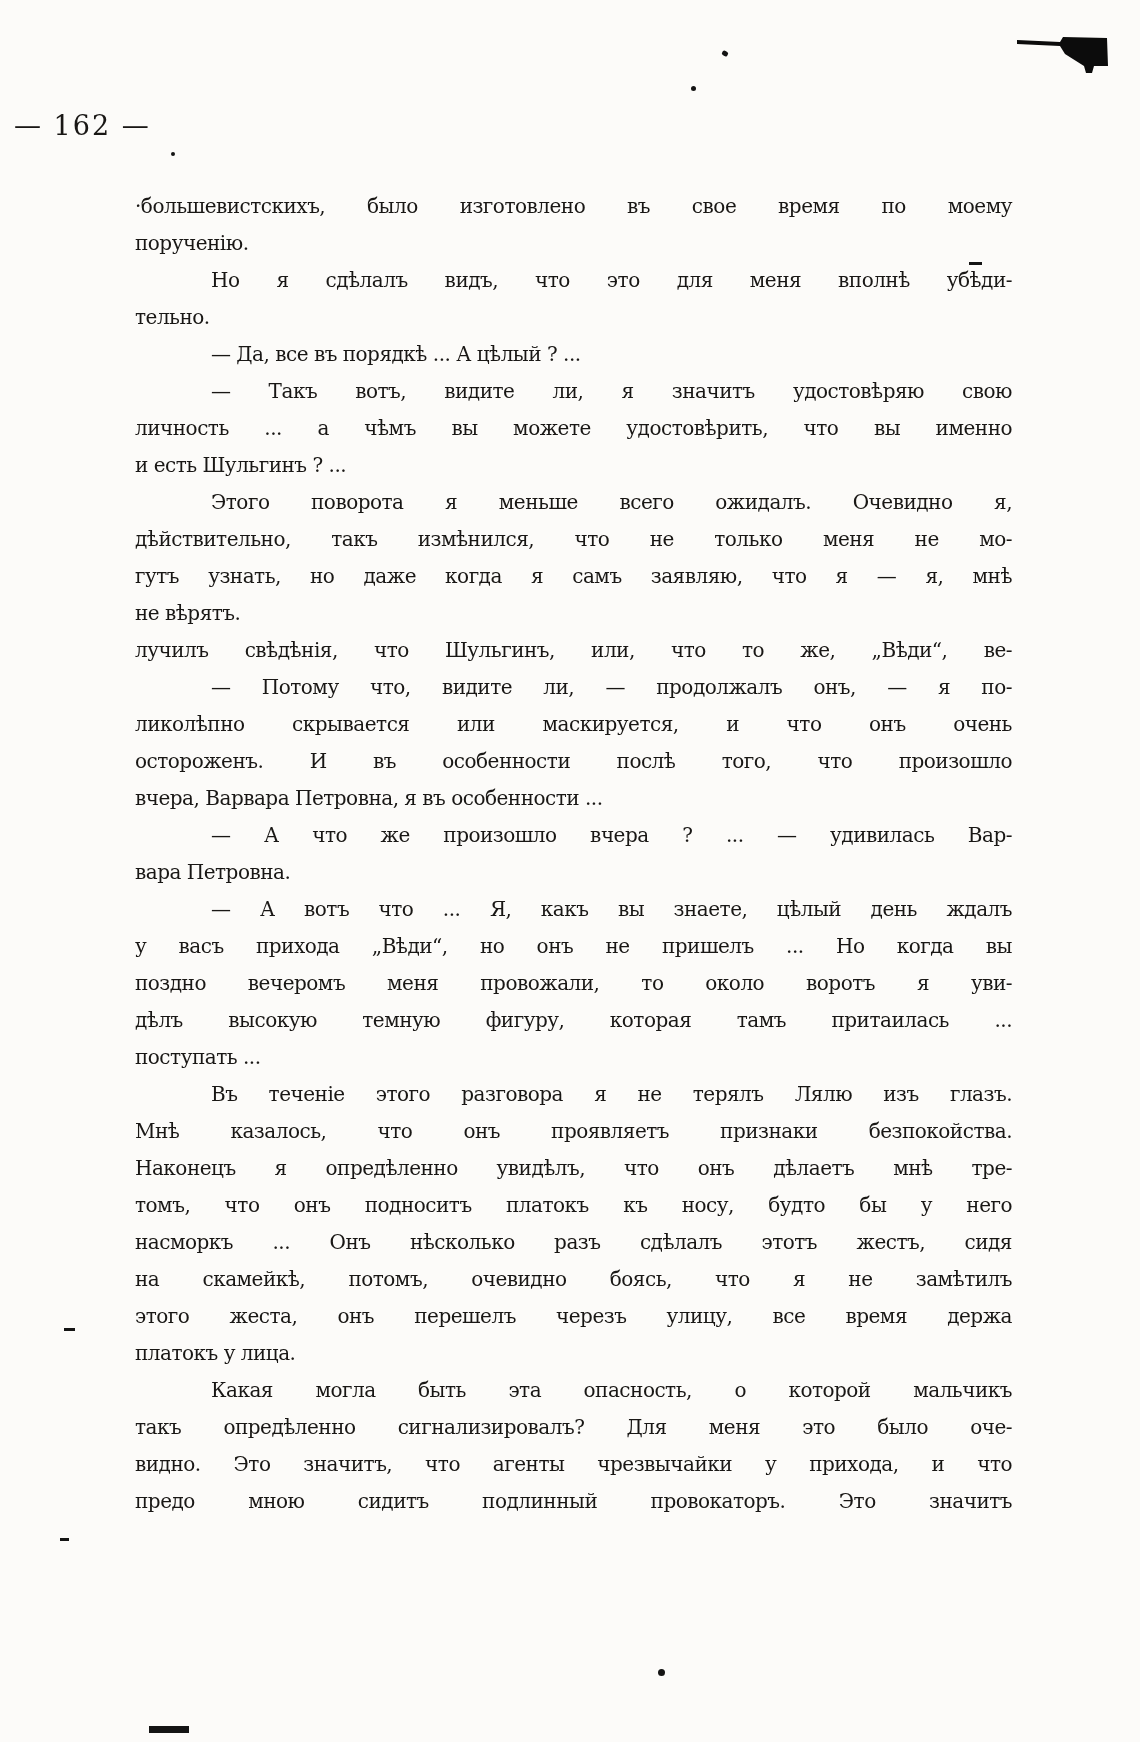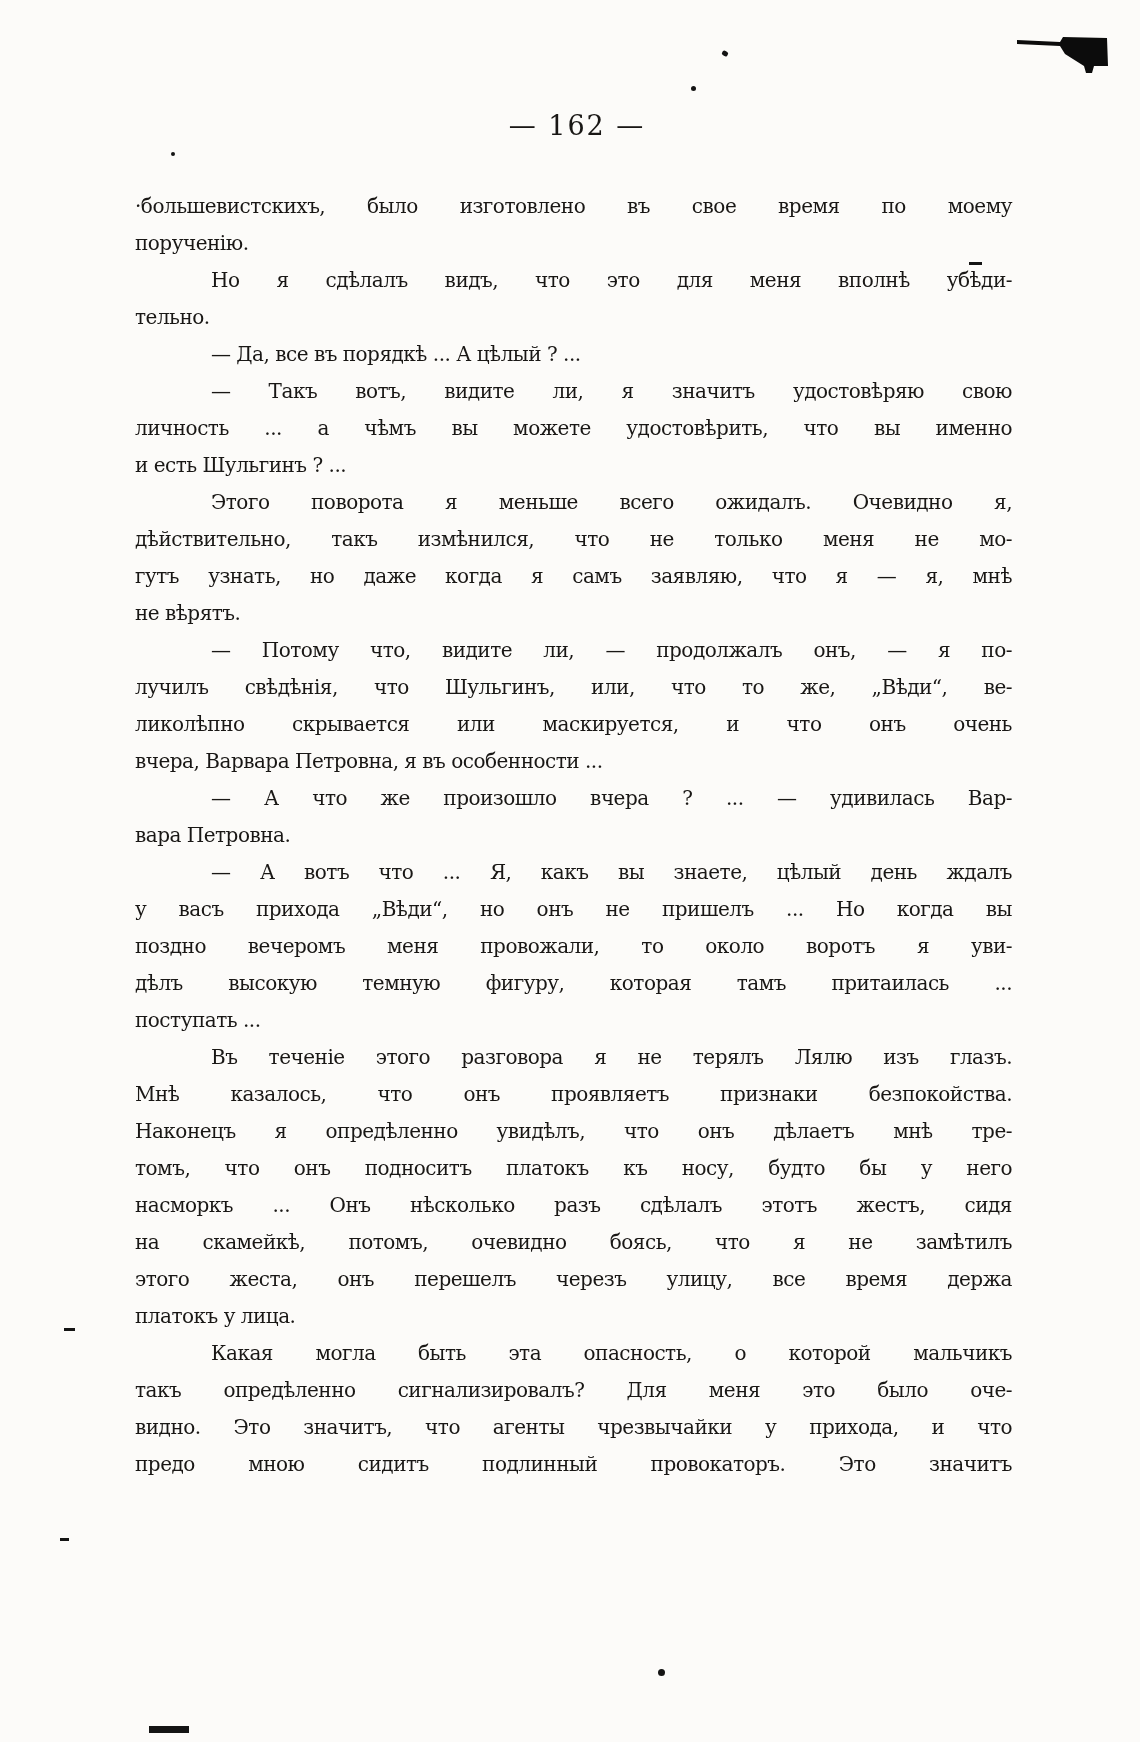--- a/index.html
+++ b/index.html
@@ -7,21 +7,21 @@
     width:1140px;height:1742px;
     background:#fcfbf9;
     position:relative;
     overflow:hidden;
     font-family:"DejaVu Serif", serif;
     color:#191715;
   }
   .page-number{
     position:absolute;
     top:110px;left:14px;width:1126px;
-    text-align:center;
+    text-align:left;
     font-size:27px;
     letter-spacing:2px;
     white-space:pre;
   }
   .text-block{
     position:absolute;
     left:135px;top:188px;
     width:877px;
   }
   .line{
@@ -78,23 +78,24 @@
     <div class="line indent just">Но я сдѣлалъ видъ, что это для меня вполнѣ убѣди-</div>
     <div class="line">тельно.</div>
     <div class="line indent">— Да, все въ порядкѣ ... А цѣлый ? ...</div>
     <div class="line indent just">— Такъ вотъ, видите ли, я значитъ удостовѣряю свою</div>
     <div class="line just">личность ... а чѣмъ вы можете удостовѣрить, что вы именно</div>
     <div class="line">и есть Шульгинъ ? ...</div>
     <div class="line indent just">Этого поворота я меньше всего ожидалъ. Очевидно я,</div>
     <div class="line just">дѣйствительно, такъ измѣнился, что не только меня не мо-</div>
     <div class="line just">гутъ узнать, но даже когда я самъ заявляю, что я — я, мнѣ</div>
     <div class="line">не вѣрятъ.</div>
+    <div class="line just">лучилъ свѣдѣнія, что Шульгинъ, или, что то же, „Вѣди“, ве-</div>
     <div class="line indent just">— Потому что, видите ли, — продолжалъ онъ, — я по-</div>
-    <div class="line just">лучилъ свѣдѣнія, что Шульгинъ, или, что то же, „Вѣди“, ве-</div>
     <div class="line just">ликолѣпно скрывается или маскируется, и что онъ очень</div>
+    <div class="line just">остороженъ. И въ особенности послѣ того, что произошло</div>
     <div class="line">вчера, Варвара Петровна, я въ особенности ...</div>
     <div class="line indent just">— А что же произошло вчера ? ... — удивилась Вар-</div>
     <div class="line">вара Петровна.</div>
     <div class="line indent just">— А вотъ что ... Я, какъ вы знаете, цѣлый день ждалъ</div>
     <div class="line just">у васъ прихода „Вѣди“, но онъ не пришелъ ... Но когда вы</div>
     <div class="line just">поздно вечеромъ меня провожали, то около воротъ я уви-</div>
     <div class="line just">дѣлъ высокую темную фигуру, которая тамъ притаилась ...</div>
     <div class="line">поступать ...</div>
     <div class="line indent just">Въ теченіе этого разговора я не терялъ Лялю изъ глазъ.</div>
     <div class="line just">Мнѣ казалось, что онъ проявляетъ признаки безпокойства.</div>

